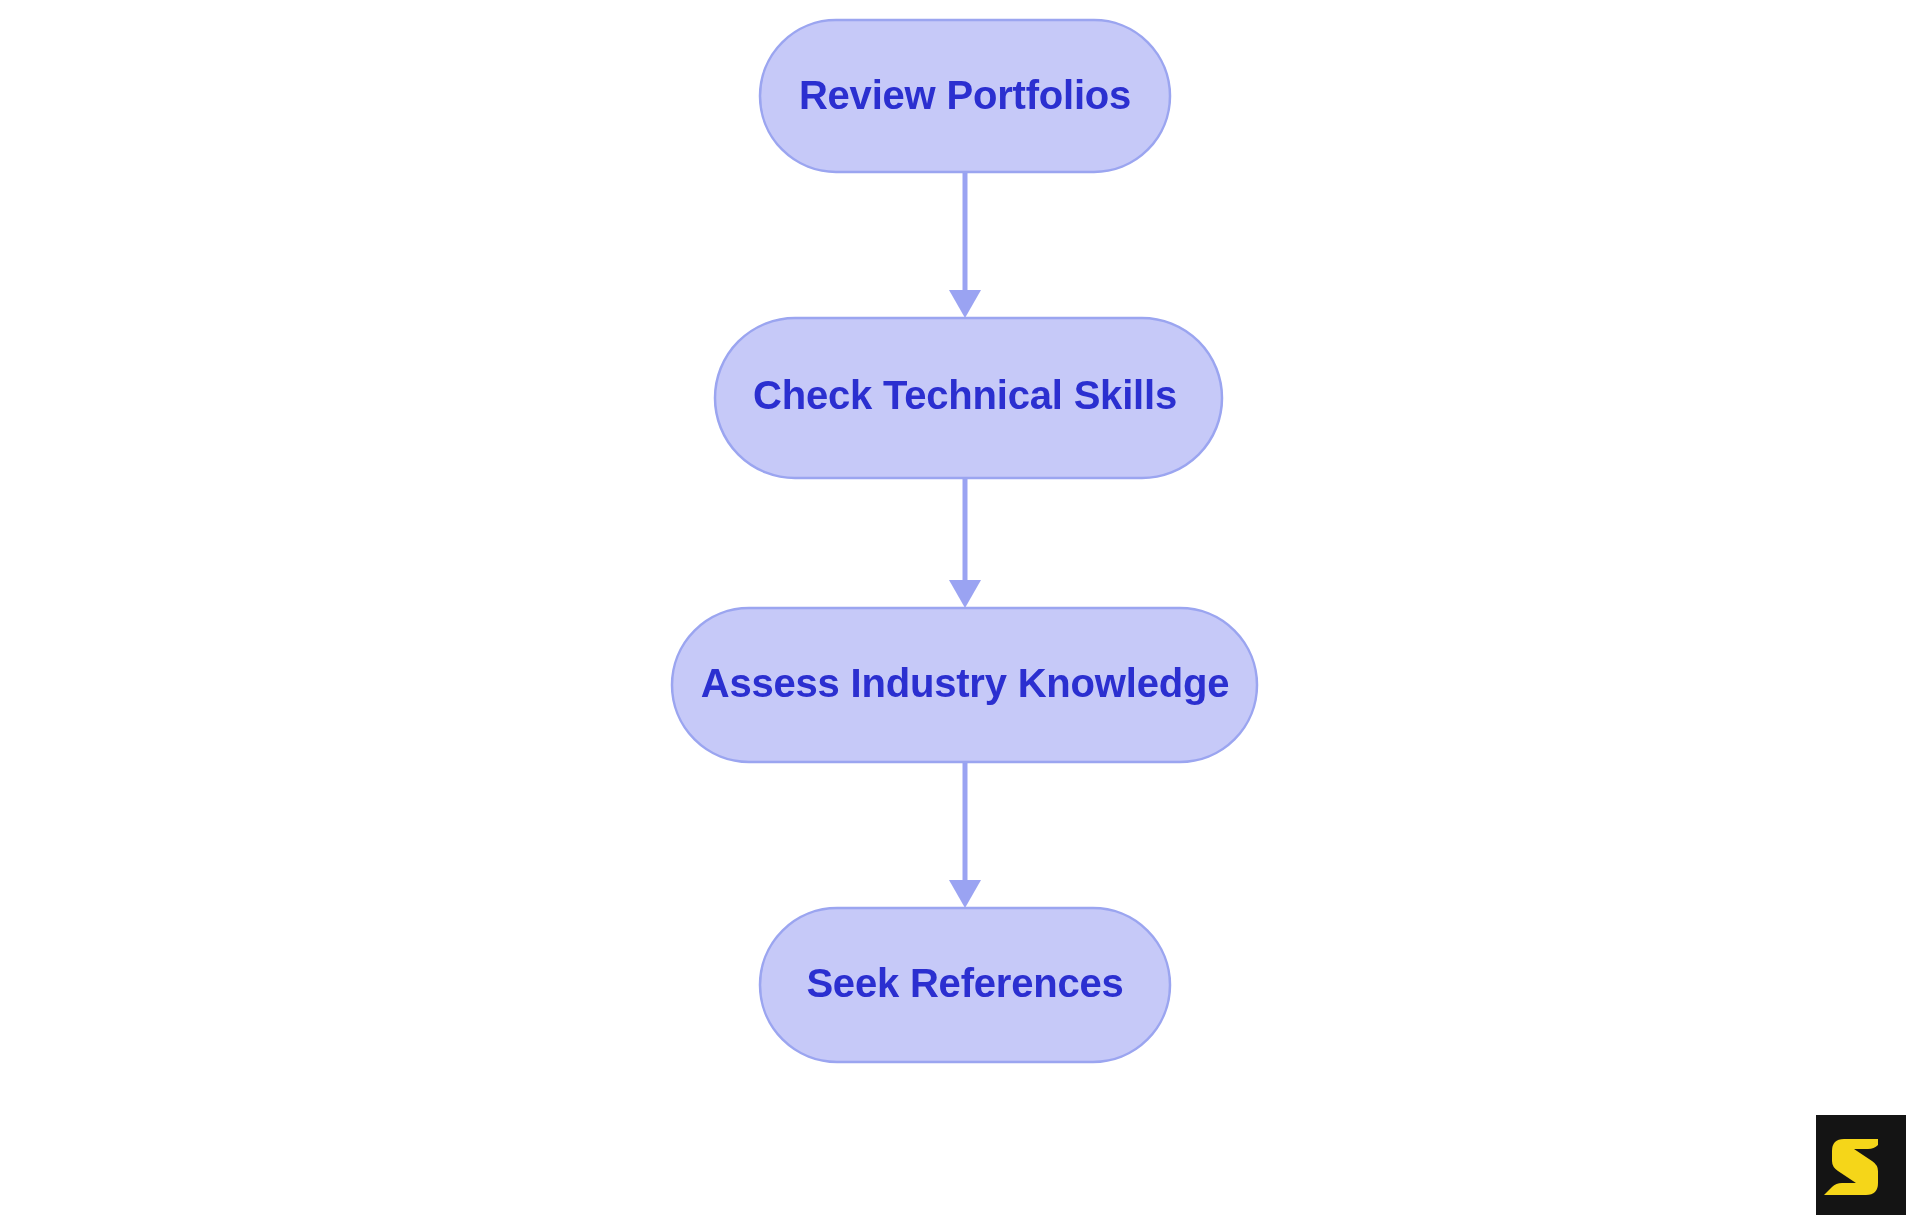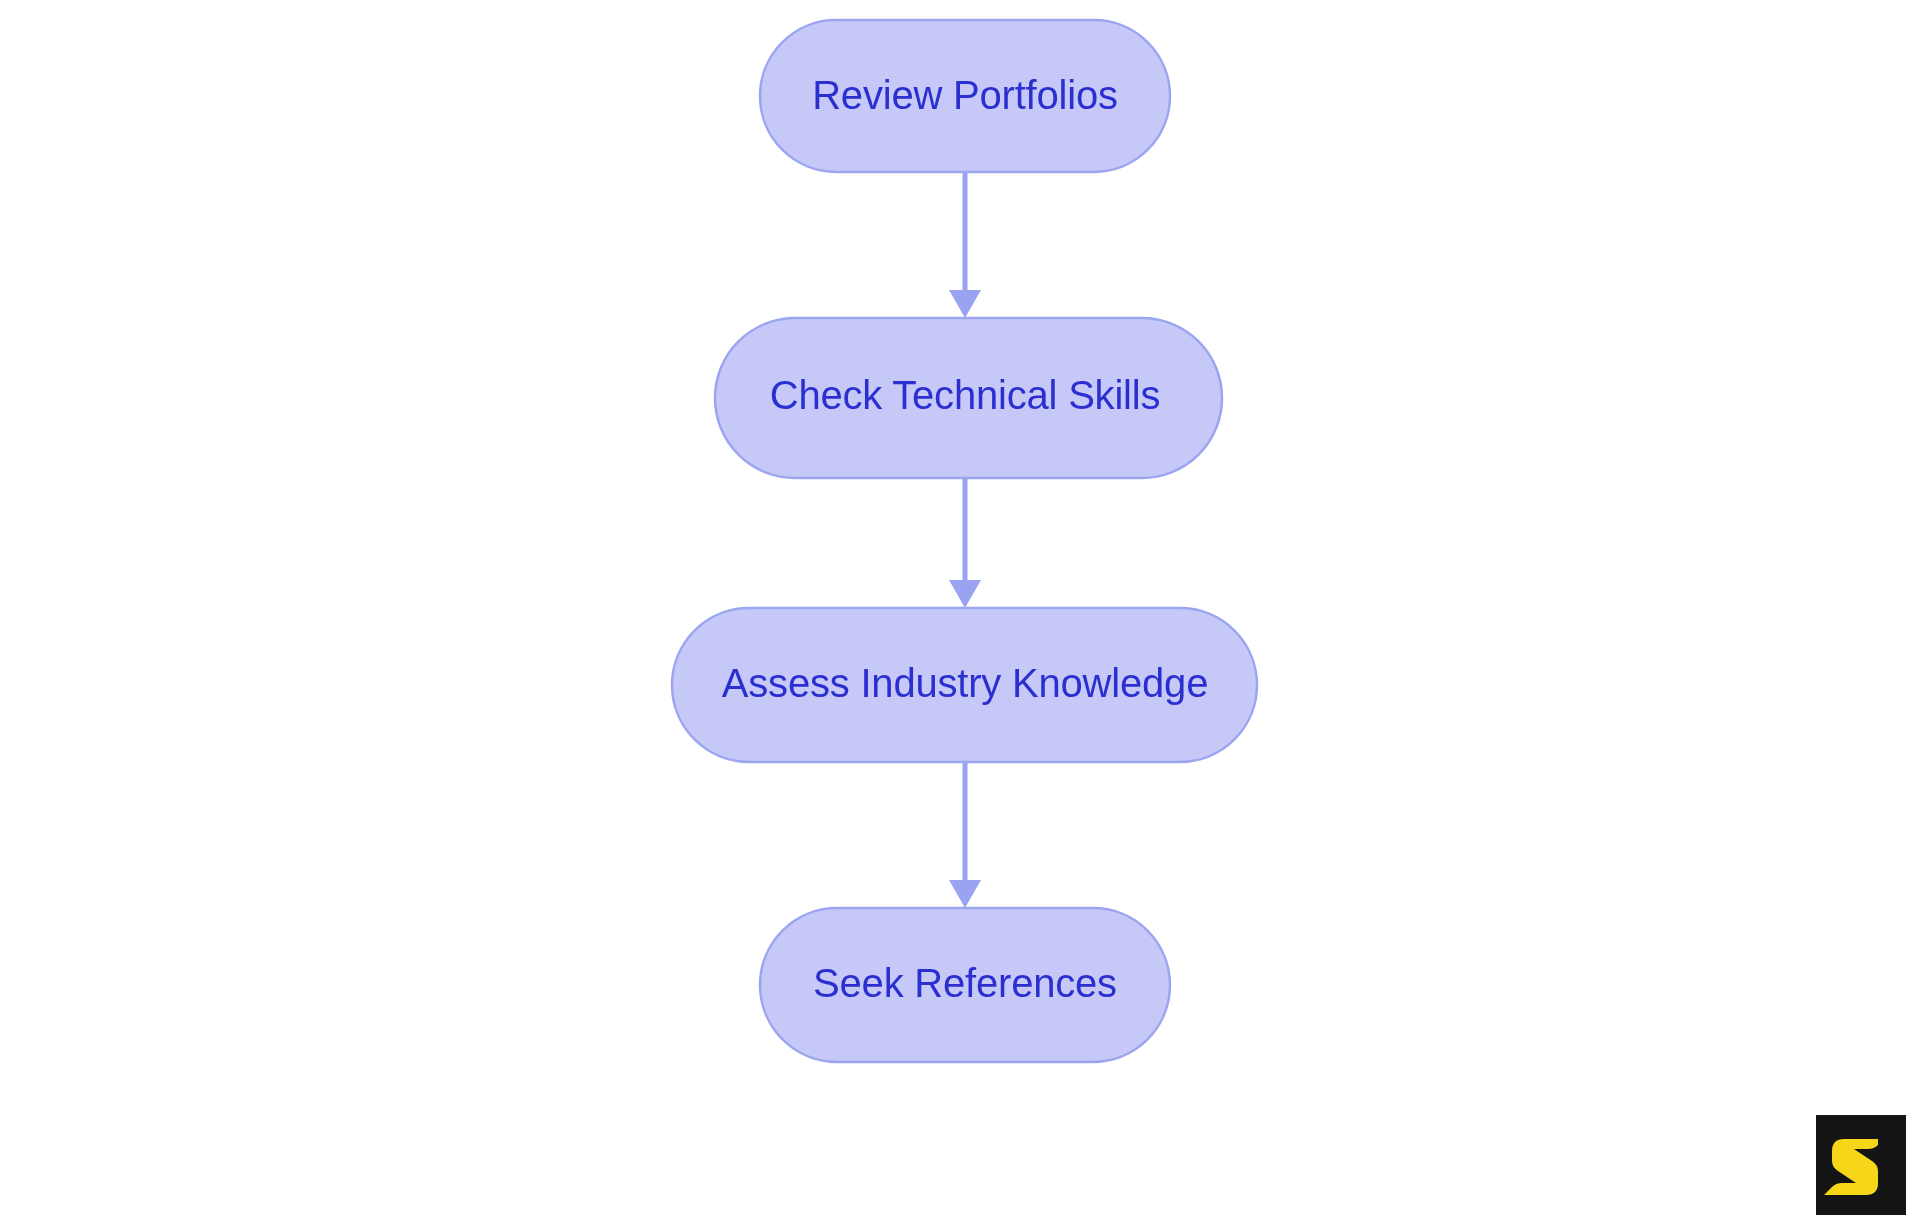--- a/index.html
+++ b/index.html
@@ -7,20 +7,21 @@
     padding: 0;
     background: #ffffff;
   }
   #canvas {
     position: relative;
     width: 1920px;
     height: 1215px;
     background: #ffffff;
     overflow: hidden;
     font-family: "Liberation Sans", sans-serif;
+    font-weight: bold;
   }
   #flow-svg {
     position: absolute;
     left: 0;
     top: 0;
     width: 1920px;
     height: 1215px;
     display: block;
   }
   .node-label {

